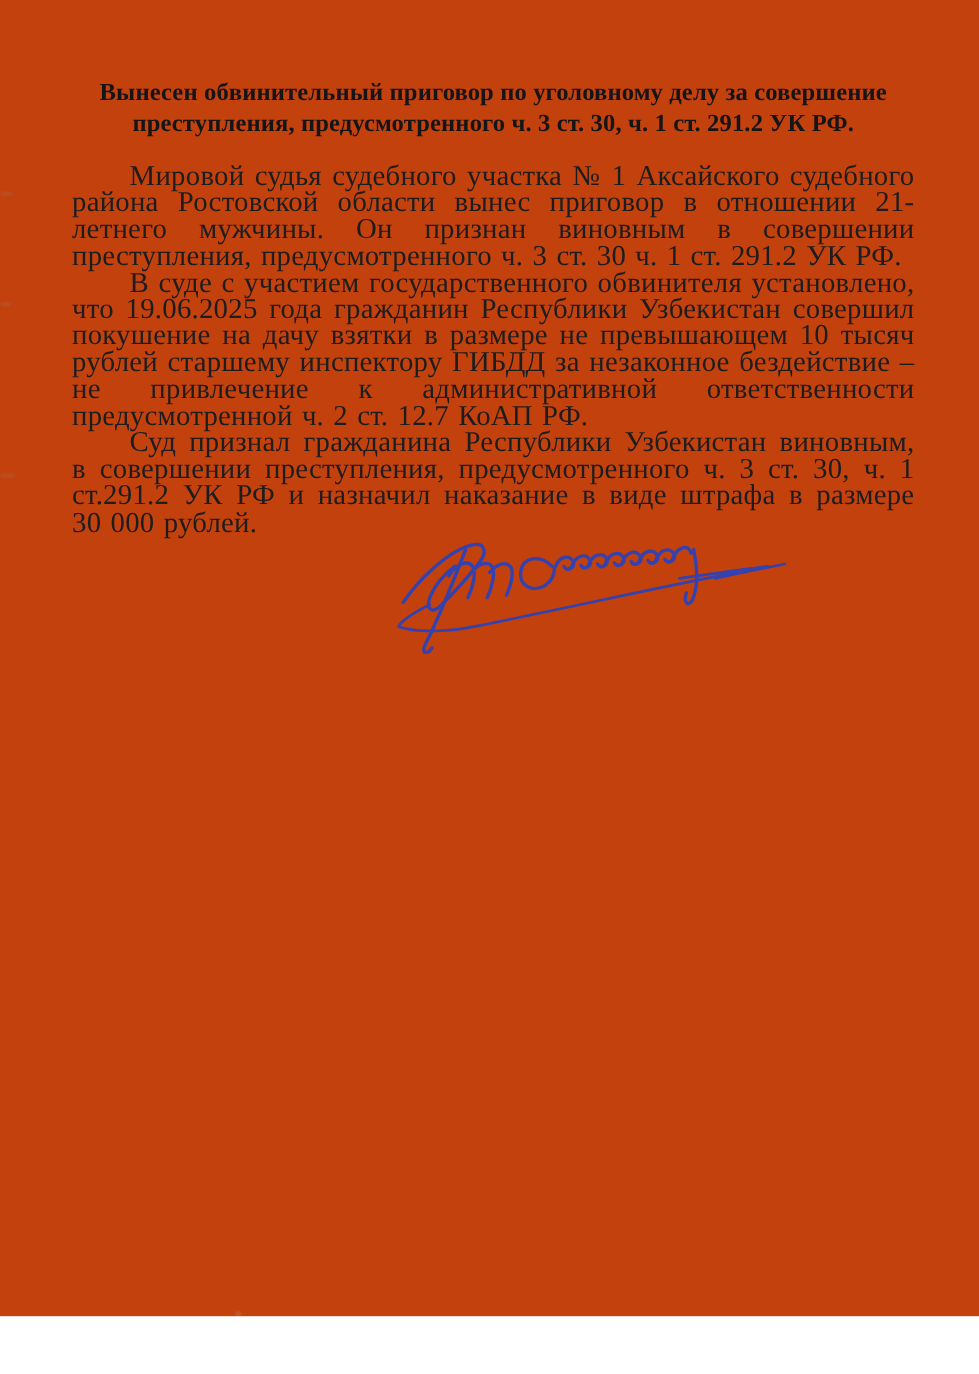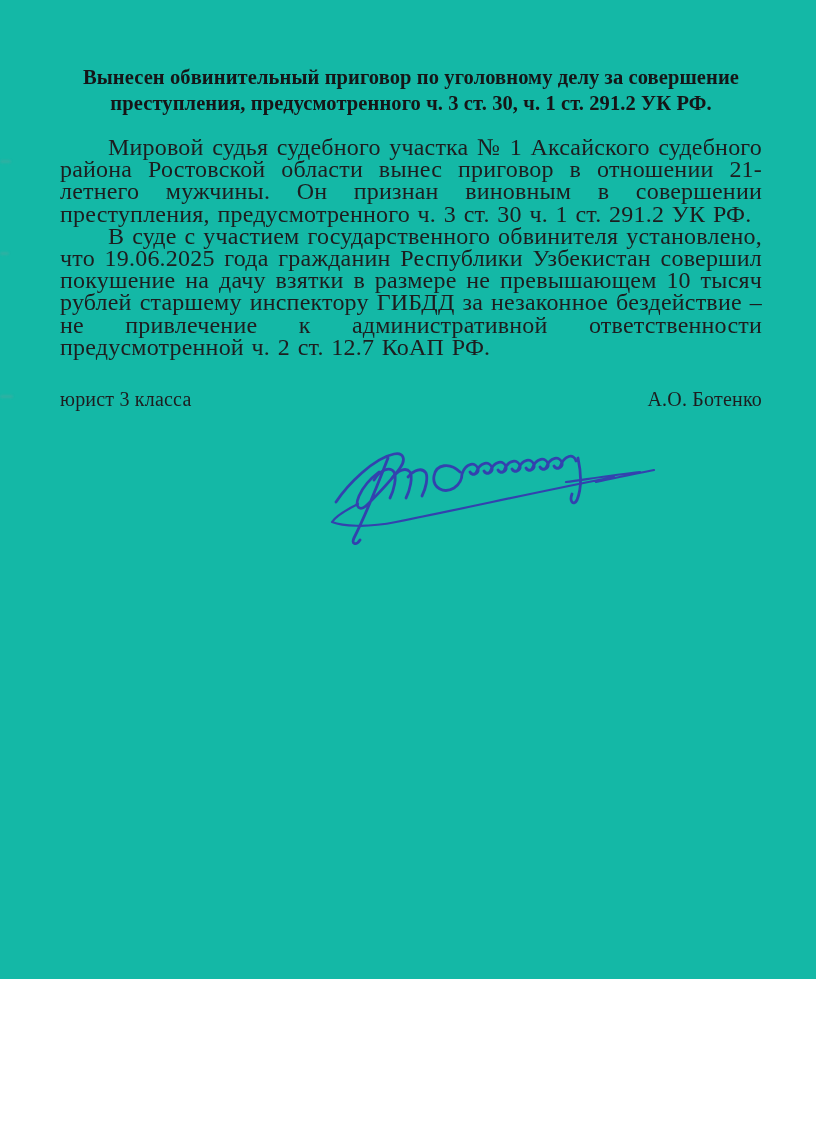--- a/index.html
+++ b/index.html
@@ -1,20 +1,20 @@
 <!DOCTYPE html>
 <html><head>
 <meta charset="utf-8">
 <style>
   html, body { margin: 0; padding: 0; background: #ffffff; }
   .page {
     position: relative;
     width: 816px;
-    height: 979px;
-    background: #14b8a6;
+    height: 1097px;
+    background: #c2410c;
     overflow: hidden;
     color: #1d1d1f;
     font-family: "Liberation Serif", serif;
   }
   .content {
     position: absolute;
     left: 60px;
     top: 64px;
     width: 702px;
   }
@@ -83,26 +83,23 @@
   <div class="artifact a3"></div>
   <div class="artifact a4"></div>
 
   <div class="content">
     <h1 class="doc-title">Вынесен обвинительный приговор по уголовному делу за совершение преступления, предусмотренного ч. 3 ст. 30, ч. 1 ст. 291.2 УК РФ.</h1>
 
     <p class="body-para">Мировой судья судебного участка №&nbsp;1 Аксайского судебного района Ростовской области вынес приговор в отношении 21-летнего мужчины. Он признан виновным в совершении преступления, предусмотренного ч.&nbsp;3&nbsp;ст.&nbsp;30&nbsp;ч.&nbsp;1&nbsp;ст.&nbsp;291.2&nbsp;УК&nbsp;РФ.</p>
 
     <p class="body-para">В суде с участием государственного обвинителя установлено, что 19.06.2025 года гражданин Республики Узбекистан совершил покушение на дачу взятки в размере не превышающем 10&nbsp;тысяч рублей старшему инспектору ГИБДД за незаконное бездействие – не привлечение к административной ответственности предусмотренной ч.&nbsp;2&nbsp;ст.&nbsp;12.7&nbsp;КоАП&nbsp;РФ.</p>
 
+    <p class="body-para">Суд признал гражданина Республики Узбекистан виновным, в совершении преступления, предусмотренного ч.&nbsp;3 ст.&nbsp;30, ч.&nbsp;1 ст.291.2 УК&nbsp;РФ и назначил наказание в виде штрафа в размере 30&nbsp;000 рублей.</p>
 
     <div class="sig-block">
-      <div class="sig-row">
-        <span>юрист 3 класса</span>
-        <span>А.О. Ботенко</span>
-      </div>
     </div>
   </div>
 
   <svg class="signature-svg" viewBox="0 0 334 112">
 
     <path stroke-width="2.8" d="M 10,58 C 22,40 48,14 68,10 C 78,8 80,16 74,24 C 64,38 50,52 42,60 C 34,68 28,64 33,52 C 37,43 45,34 53,28 M 62,14 C 52,40 40,70 28,94 C 25,100 30,102 34,96" stroke="#3342ae"></path>
 
     <path stroke-width="2.8" d="M 48,36 C 54,26 64,22 68,28 C 71,33 68,46 64,54 M 66,34 C 72,26 80,23 84,28 C 87,33 84,46 80,54 M 82,33 C 88,26 96,23 100,29 C 102,34 100,44 96,52" stroke="#3342ae"></path>
 
     <path stroke-width="2.8" d="M 134,28 C 124,18 110,20 108,32 C 106,44 118,50 128,44 C 134,40 136,34 136,30 c 4,-12 14,-12 16,-5 c 1,4 -6,8 -8,3 c 1,2 4,3 6,1 c 4,-12 14,-12 16,-5 c 1,4 -6,8 -8,3 c 1,2 4,3 6,1 c 4,-12 14,-12 16,-5 c 1,4 -6,8 -8,3 c 1,2 4,3 6,1 c 4,-12 14,-12 16,-5 c 1,4 -6,8 -8,3 c 1,2 4,3 6,1 c 4,-12 14,-12 16,-5 c 1,4 -6,8 -8,3 c 1,2 4,3 6,1 c 4,-12 14,-12 16,-5 c 1,4 -6,8 -8,3 c 1,2 4,3 6,1 c 4,-12 14,-12 16,-5 c 1,4 -6,8 -8,3 c 1,2 4,3 6,1 c 4,-12 14,-14 16,-6 M 252,14 C 255,28 256,44 251,56 C 248,62 243,58 246,50" stroke="#3342ae"></path>

